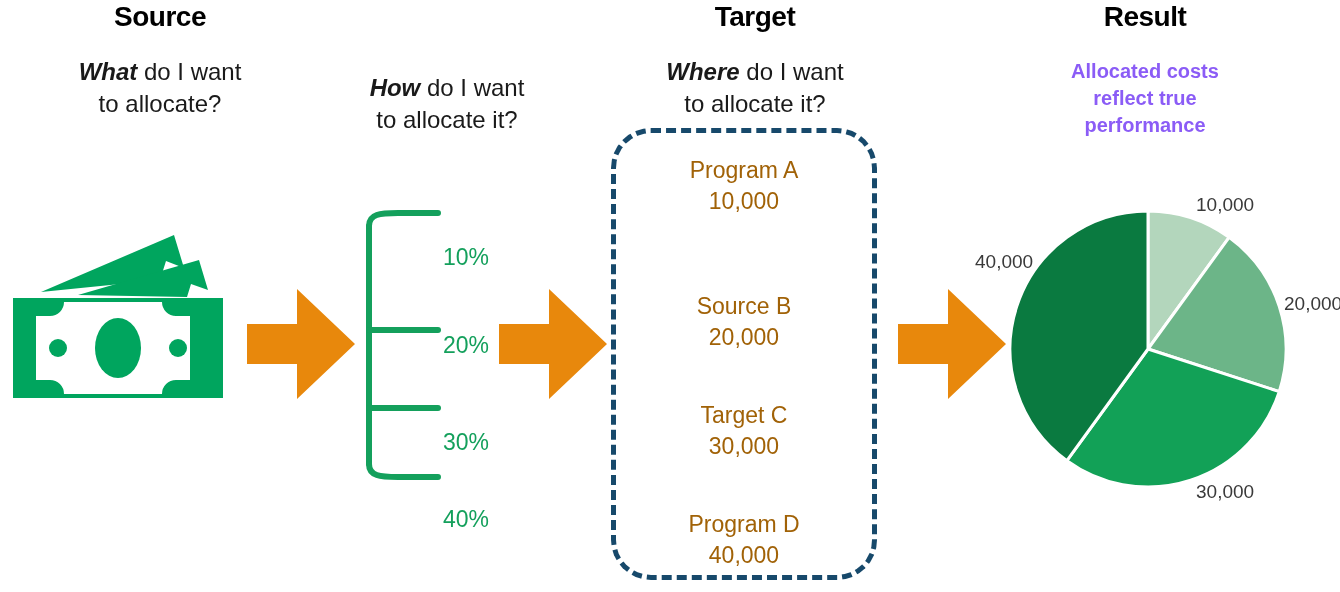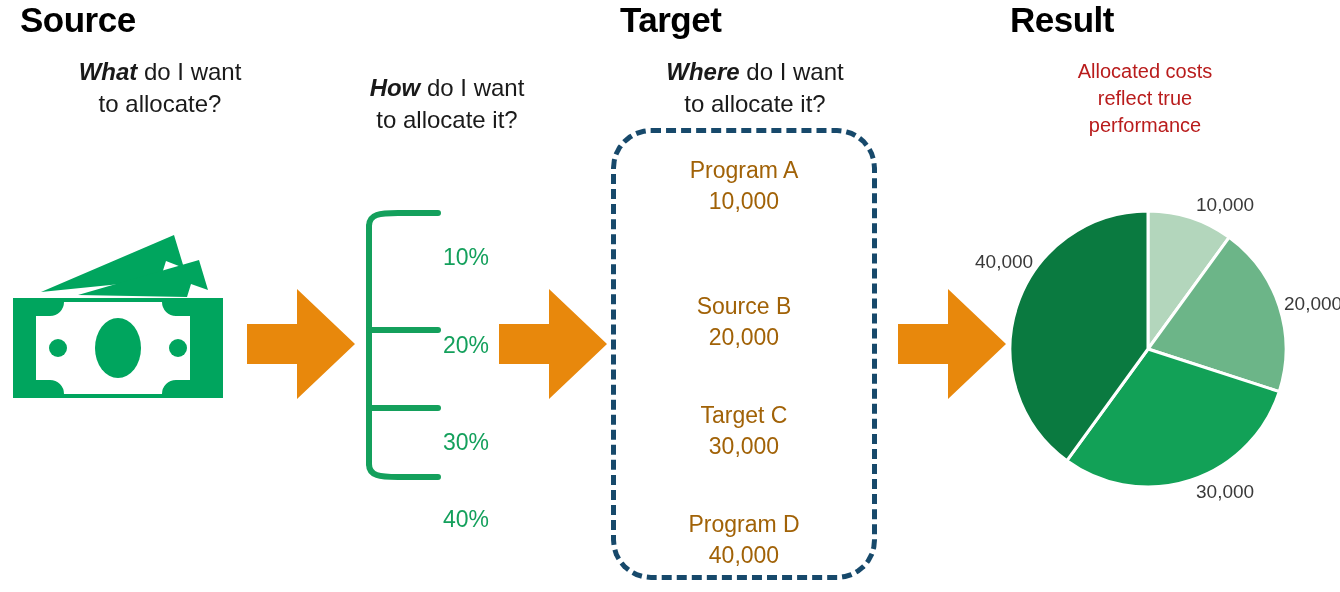--- a/index.html
+++ b/index.html
@@ -15,41 +15,42 @@
     position: relative;
     width: 1340px;
     height: 592px;
     background: #ffffff;
     overflow: hidden;
   }
 
   
   .col-title {
     position: absolute;
+    text-align: center;
     font-weight: bold;
-    font-size: 35px;
+    font-size: 28px;
     letter-spacing: -0.5px;
     color: #000000;
     line-height: 1.05;
     white-space: nowrap;
   }
   .col-sub {
     position: absolute;
     text-align: center;
     font-size: 24px;
     color: #1a1a1a;
     line-height: 1.32;
   }
   .col-sub .lead {
     font-weight: bold;
     font-style: italic;
   }
   .col-sub.result-sub {
-    font-weight: normal;
-    color: #b91c1c;
+    font-weight: bold;
+    color: #8b5cf6;
     line-height: 1.35;
     font-size: 20px;
   }
 
   
   .money-icon { position: absolute; }
 
   
   .arrow { position: absolute; }
 

